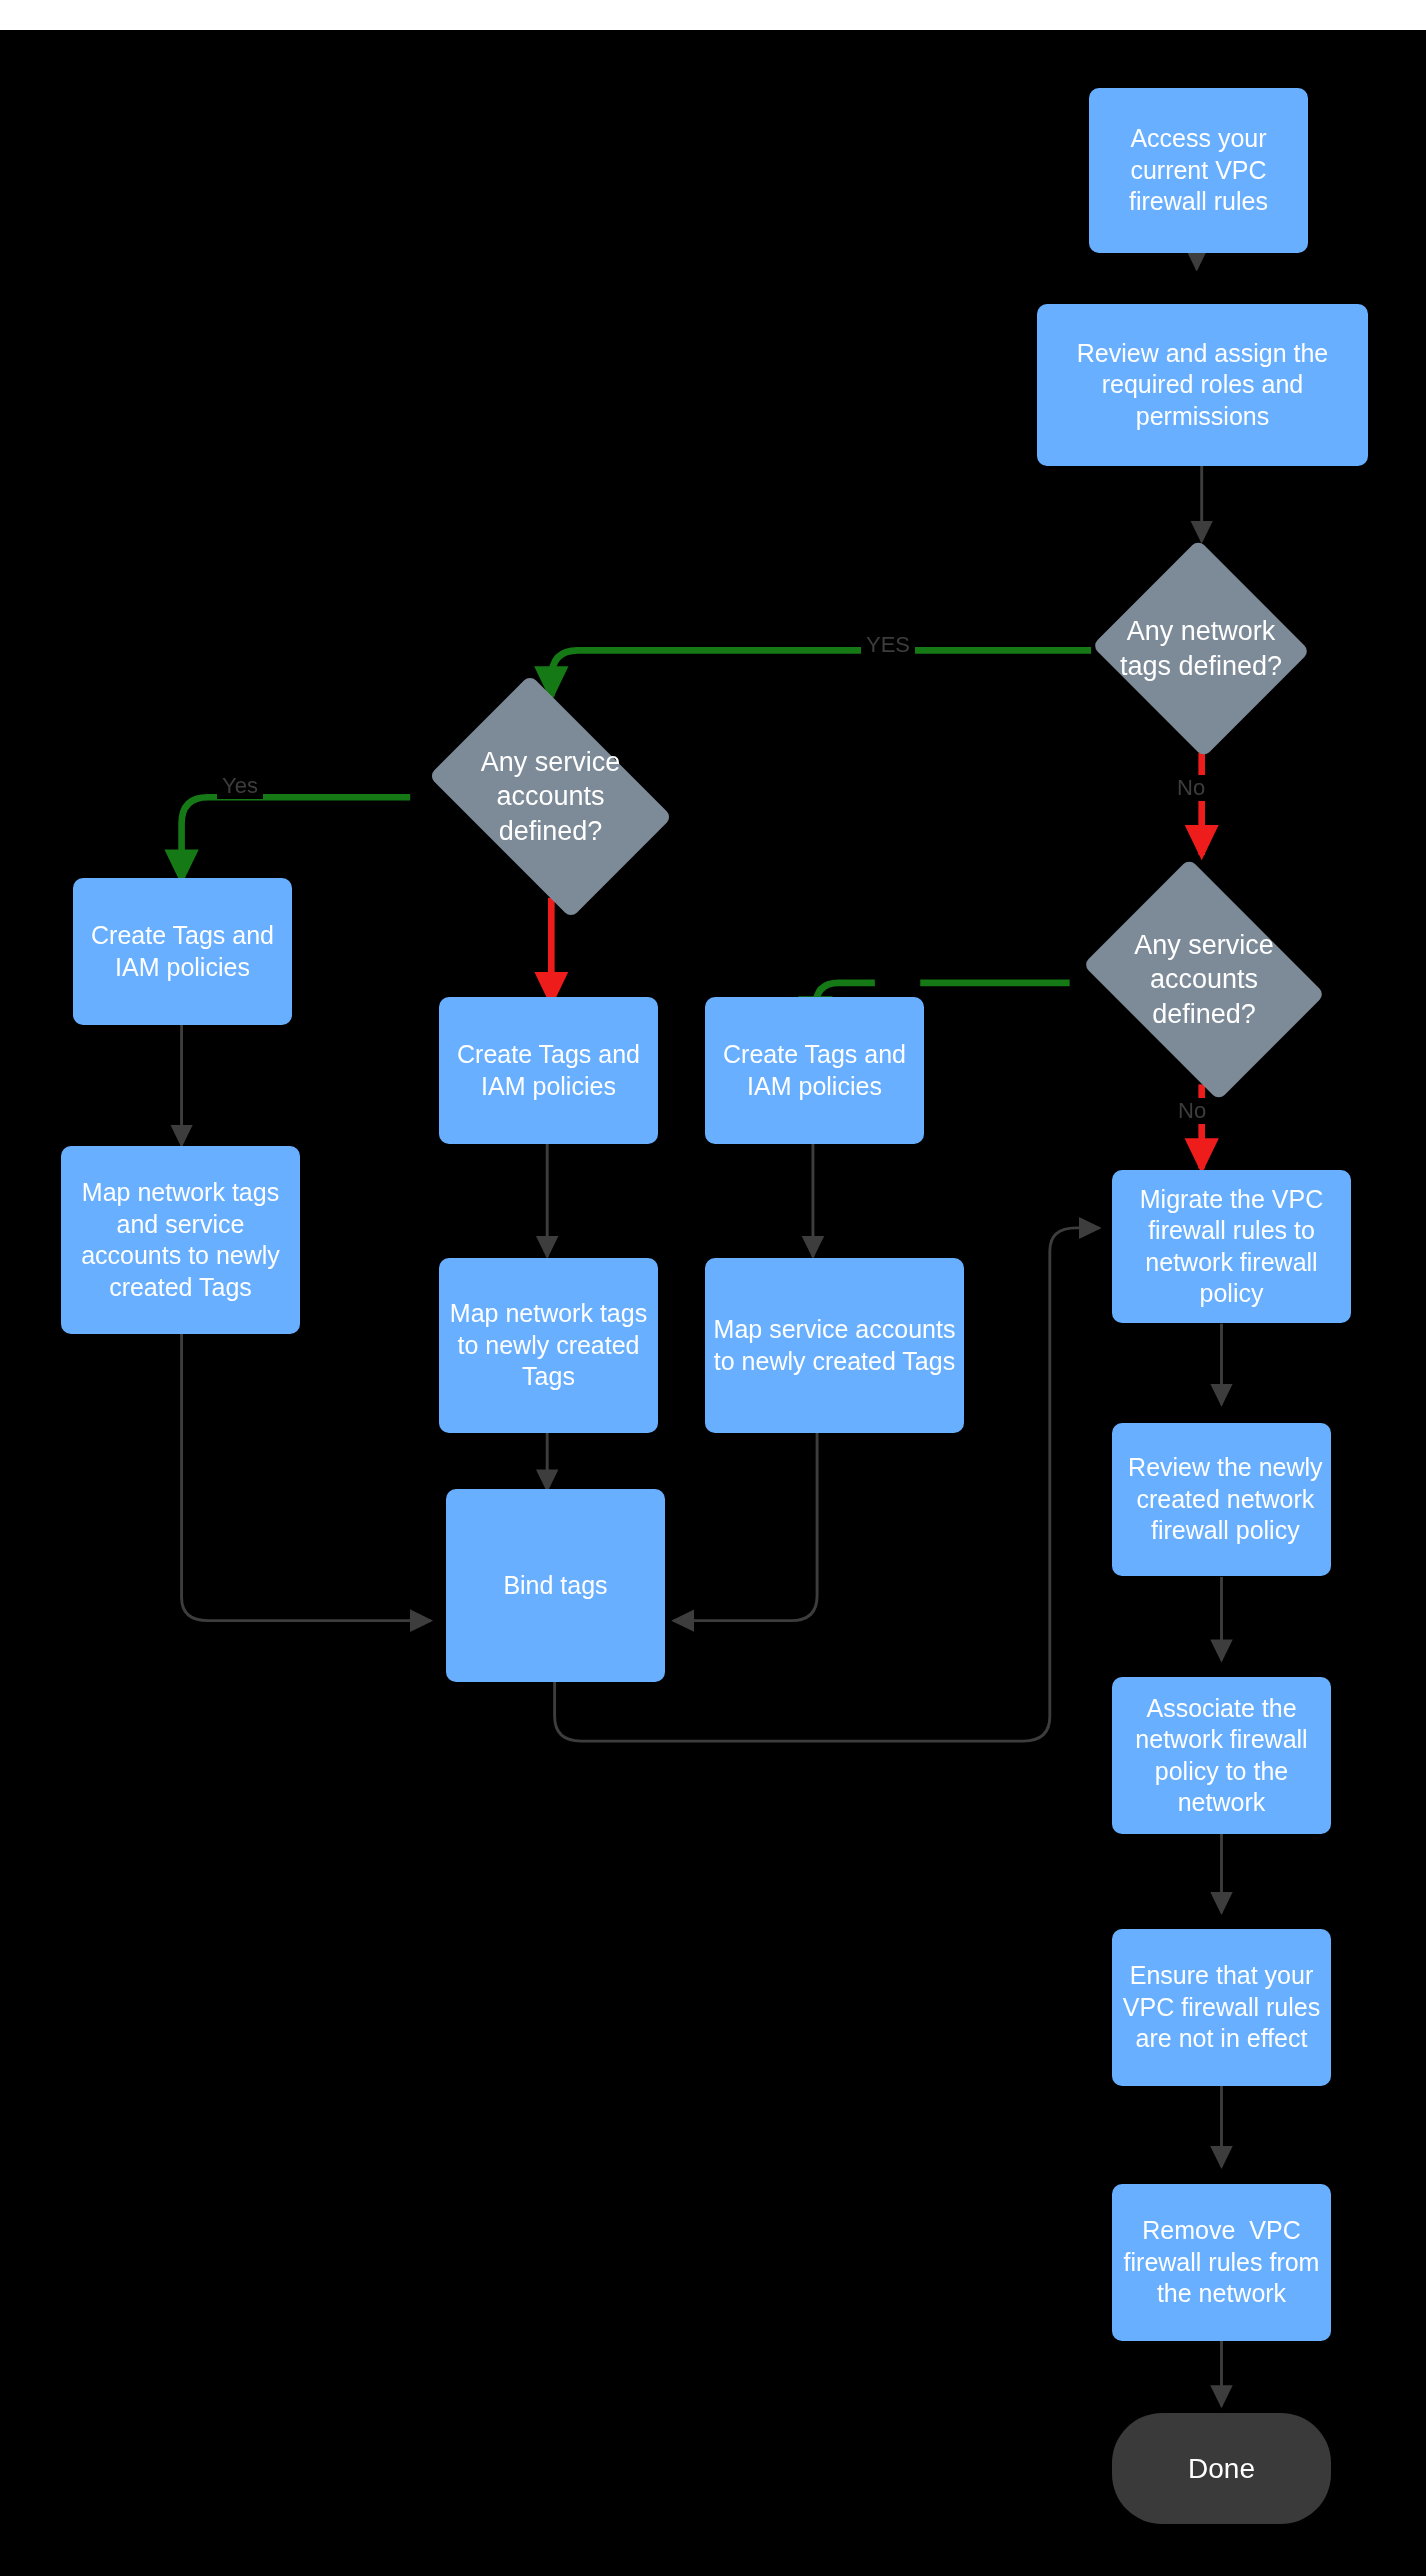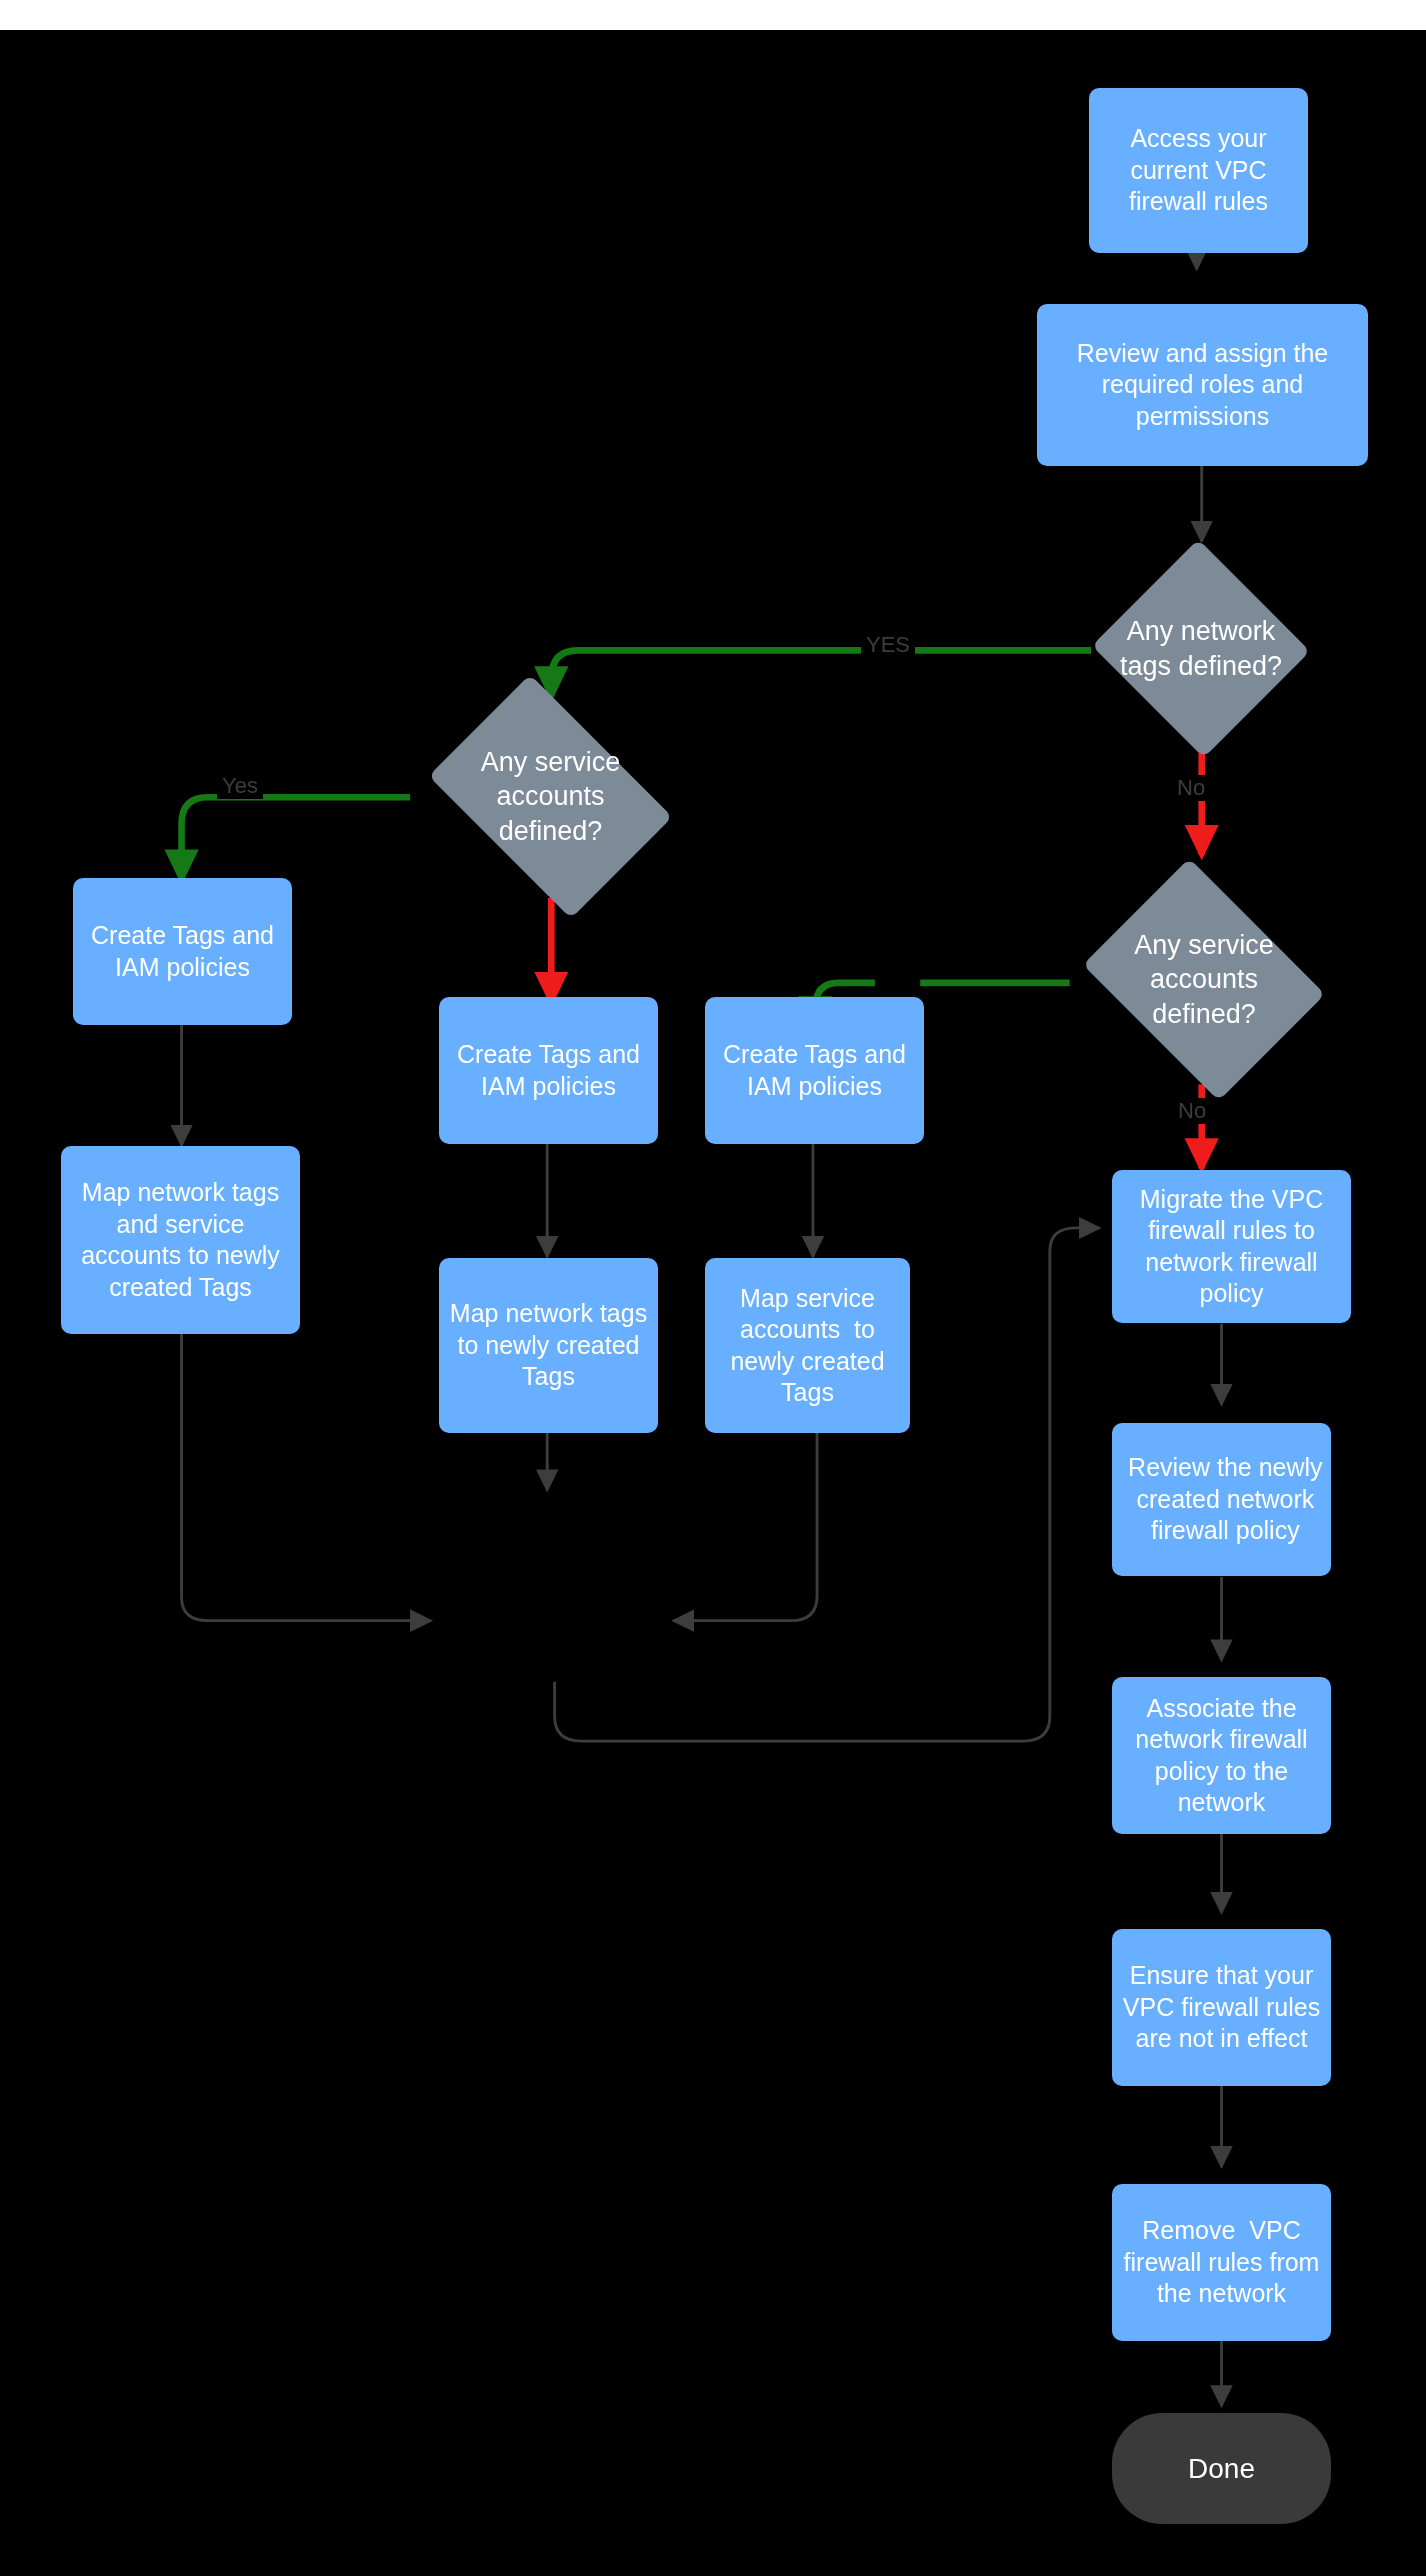--- a/index.html
+++ b/index.html
@@ -178,24 +178,27 @@
     </div>
 
     <div class="node process" style="left:439px; top:1228px; width:219px; height:175px;">
       <span>Map network tags to newly created Tags</span>
     </div>
 
     <div class="node process" style="left:705px; top:967px; width:219px; height:147px;">
       <span>Create Tags and IAM policies</span>
     </div>
 
-    <div class="node process" style="left:705px; top:1228px; width:205px; height:175px;">
+    <div class="node process" style="left:705px; top:1228px; width:259px; height:175px;">
       <span>Map service accounts  to newly created Tags</span>
     </div>
 
+    <div class="node process" style="left:446px; top:1459px; width:219px; height:193px;">
+      <span>Bind tags</span>
+    </div>
 
     <div class="node process" style="left:1112px; top:1140px; width:239px; height:153px;">
       <span>Migrate the VPC firewall rules to network firewall policy</span>
     </div>
 
     <div class="node process" style="left:1112px; top:1393px; width:219px; height:153px;padding-left:16px;">
       <span>Review the newly created network firewall policy</span>
     </div>
 
     <div class="node process" style="left:1112px; top:1647px; width:219px; height:157px;">

